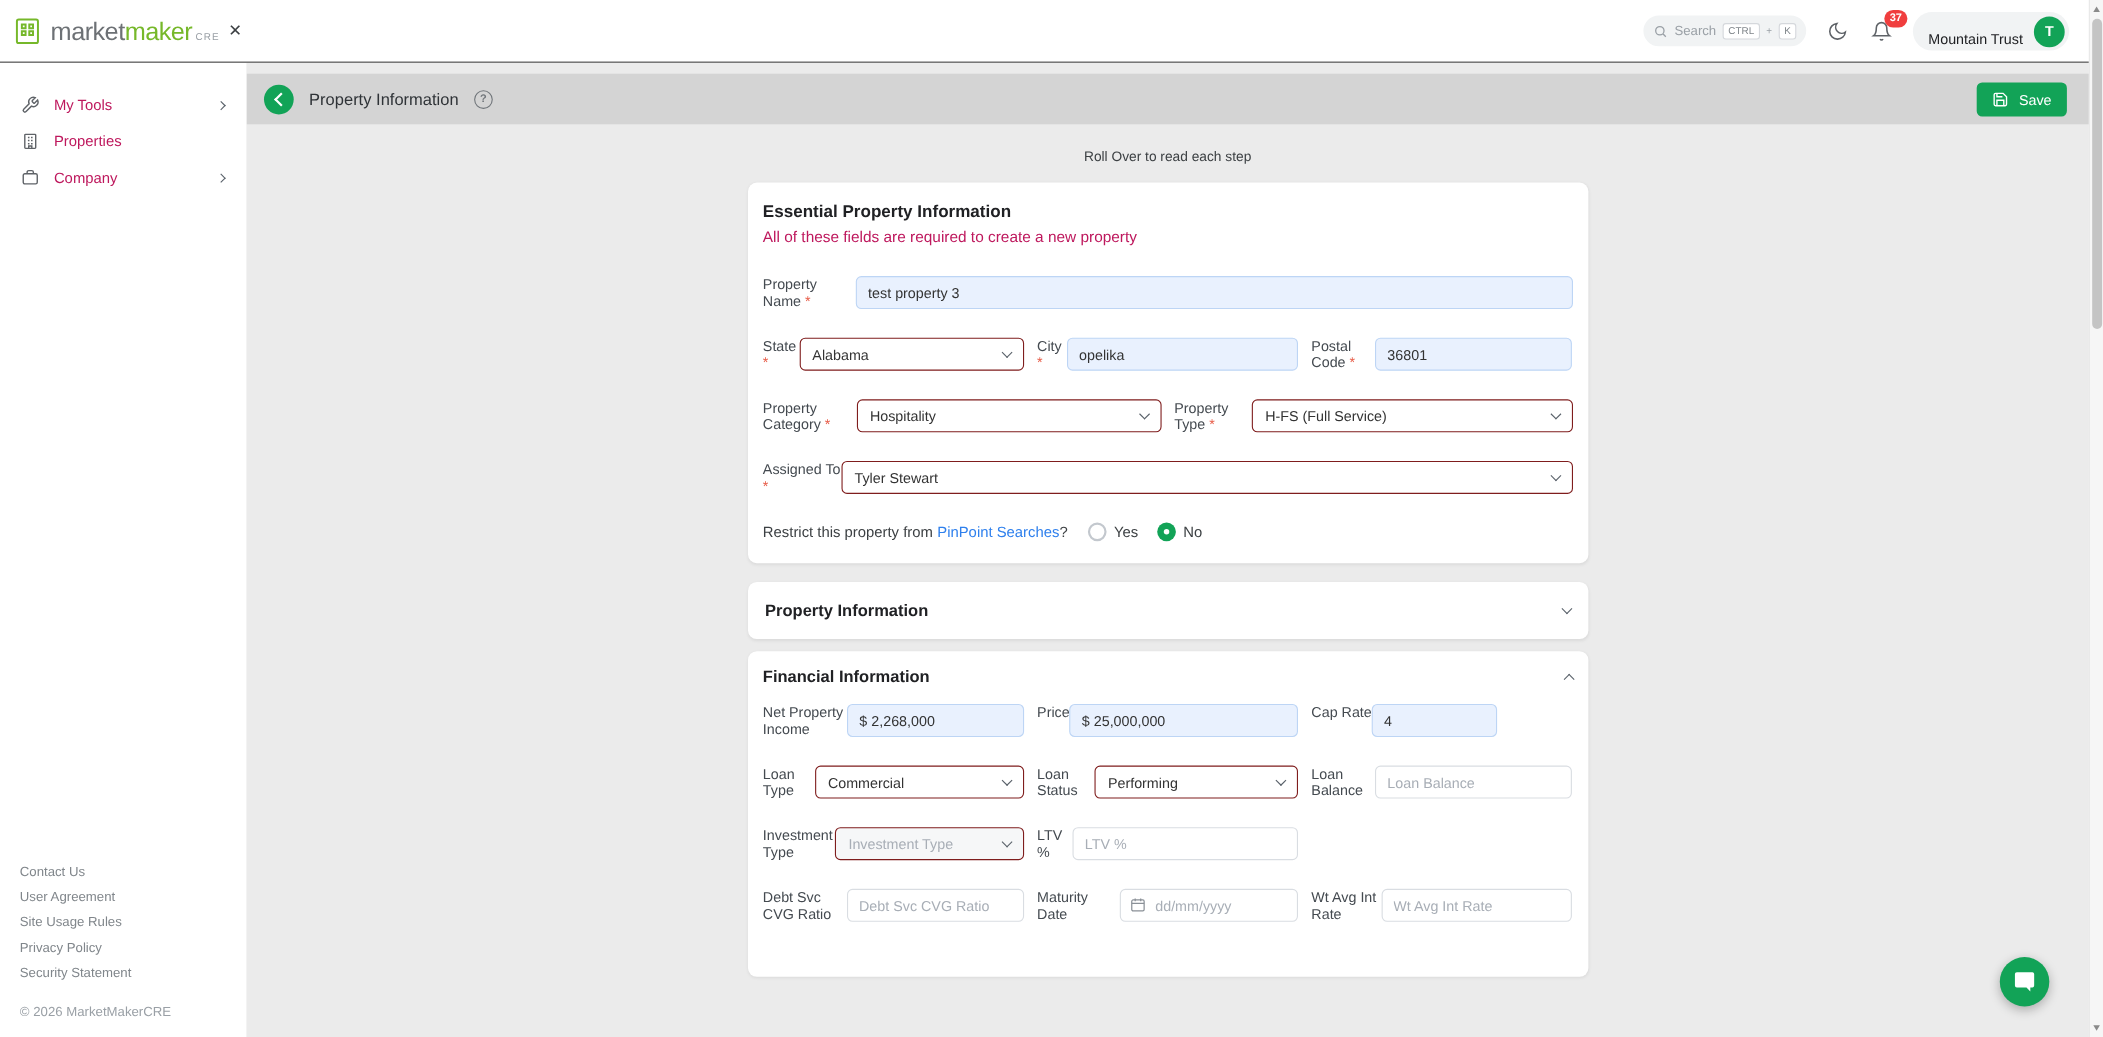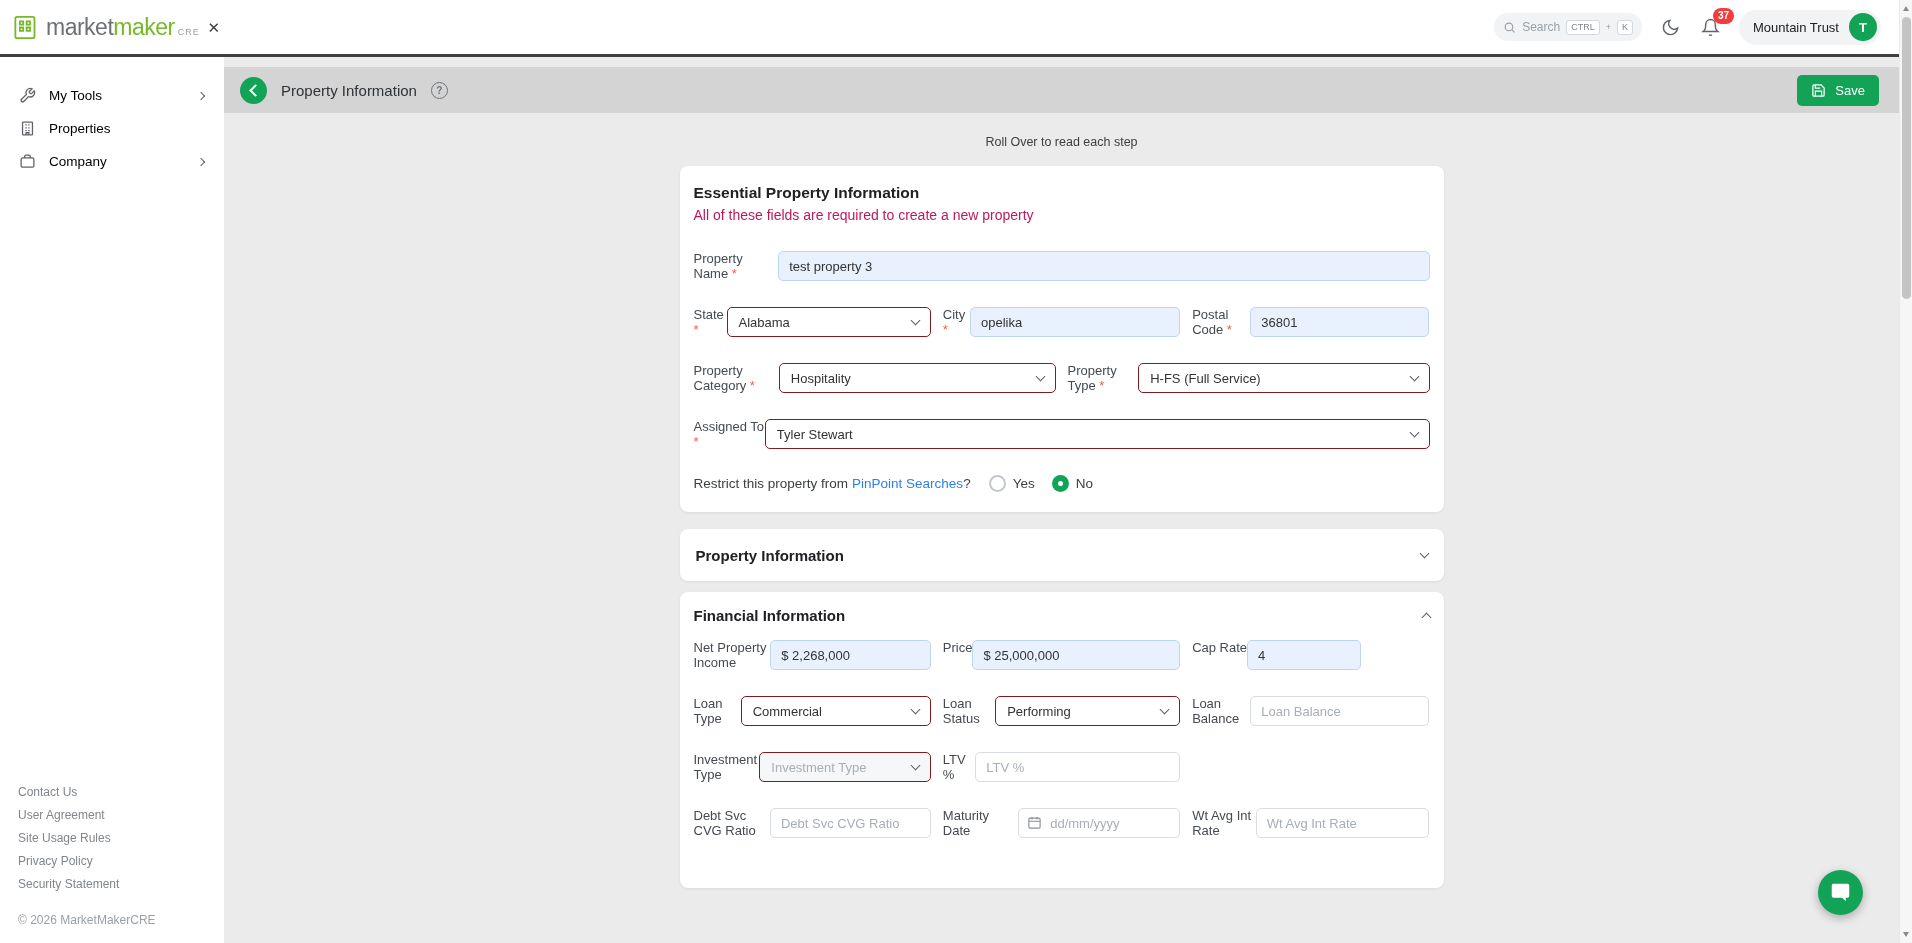--- a/index.html
+++ b/index.html
@@ -1,45 +1,45 @@
 <!DOCTYPE html>
 <html><head>
 <meta charset="utf-8">
 <style>
   *{box-sizing:border-box;margin:0;padding:0}
   html,body{margin:0;padding:0;background:#d8d8d8}
   body{font-family:"Liberation Sans",sans-serif}
   .app{position:relative;width:1912px;height:943px;overflow:hidden;background:#ebebeb}
 
   
-  .topbar{position:absolute;top:0;left:0;right:13px;height:57px;background:#fff;border-bottom:3px solid #404040;display:flex;align-items:center;justify-content:space-between;padding:0 18px 0 12px;z-index:4}
+  .topbar{position:absolute;top:0;left:0;right:13px;height:57px;background:#fff;border-bottom:1px solid #404040;display:flex;align-items:center;justify-content:space-between;padding:0 18px 0 12px;z-index:4}
   .logo-wrap{display:flex;align-items:center;justify-content:space-between;width:212px}
   .logo{display:flex;align-items:center;gap:7px;cursor:pointer}
   .logo svg{width:27px;height:27px}
   .logo-text{font-size:23px;letter-spacing:-.5px;display:flex;align-items:flex-end}
   .logo-market{color:#6d7175}
   .logo-maker{color:#76b82a}
   .logo-cre{font-size:9px;color:#9aa0a6;margin:0 0 4px 3px;letter-spacing:1px}
   .close-x{font-size:15px;color:#3c4043;background:none;border:none;cursor:pointer;padding:4px;line-height:1}
   .top-right{display:flex;align-items:center;gap:17px}
   .searchbox{display:flex;align-items:center;gap:6px;background:#f1f3f4;border-radius:15px;height:28px;padding:0 9px;min-width:132px;cursor:text}
   .searchbox svg{width:13px;height:13px;color:#9aa0a6;flex:none}
   .searchbox .ph{font-size:12px;color:#9aa0a6;flex:1}
   .kbd{font-size:9px;color:#80868b;background:#fff;border:1px solid #d5d8dc;border-radius:3px;padding:2px 4px;line-height:1}
   .kplus{font-size:9px;color:#9aa0a6}
   .iconbtn{background:none;border:none;color:#5f6368;cursor:pointer;position:relative;padding:2px;display:flex}
   .iconbtn svg{width:19px;height:19px}
   .badge{position:absolute;top:-8px;right:-12px;background:#f03e3e;color:#fff;font-size:10px;font-weight:700;border-radius:9px;padding:3px 5px;line-height:1}
-  .account{display:flex;align-items:center;gap:10px;background:#f1f3f4;border:none;border-radius:18px;height:35px;padding:3px 4px 3px 14px;cursor:pointer}
+  .account{display:flex;align-items:flex-end;gap:10px;background:#f1f3f4;border:none;border-radius:18px;height:35px;padding:3px 4px 3px 14px;cursor:pointer}
   .account-name{font-size:13px;color:#202124}
   .avatar{width:28px;height:28px;border-radius:50%;background:#12a357;color:#fff;font-size:13px;font-weight:700;display:flex;align-items:center;justify-content:center}
 
   
   .sidebar{position:absolute;top:57px;left:0;width:224px;bottom:0;background:#fff;display:flex;flex-direction:column;justify-content:space-between;padding:22px 0 16px;z-index:3}
-  .nav-item{display:flex;align-items:center;gap:13px;padding:8px 20px 8px 19px;font-size:13.5px;color:#000000;cursor:pointer}
+  .nav-item{display:flex;align-items:center;gap:13px;padding:8px 20px 8px 19px;font-size:13.5px;color:#be185d;cursor:pointer}
   .nav-item svg{width:17px;height:17px;color:#5f6368;flex:none}
   .nav-label{flex:1}
   .sb-footer{padding:0 18px}
   .sb-link{display:block;font-size:12px;color:#80868b;margin-bottom:9px;cursor:pointer;text-decoration:none}
   .sb-copy{font-size:12px;color:#9aa0a6;margin-top:22px}
 
   
   .content{position:absolute;top:57px;left:224px;right:13px;bottom:0;overflow:hidden}
   .toolbar{margin-top:10px;height:46px;background:#d4d4d4;display:flex;align-items:center;gap:14px;padding:0 20px 0 16px}
   .back-btn{width:27px;height:27px;border-radius:50%;background:#12a357;border:none;cursor:pointer;display:flex;align-items:center;justify-content:center;padding-left:4px;flex:none}

